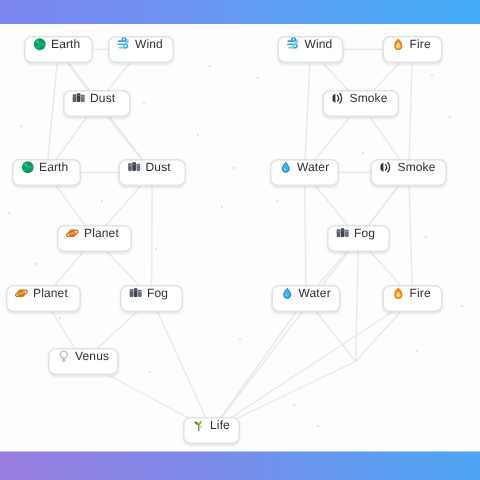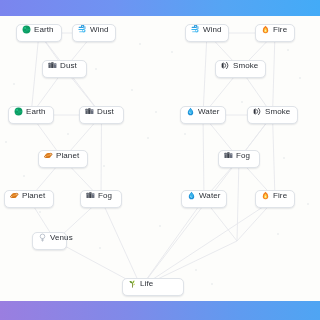--- a/index.html
+++ b/index.html
@@ -342,30 +342,30 @@
         <div class="node" style="left: 255px; top: 174px; width: 40px;">
           <span class="glyph">
             <svg xmlns="http://www.w3.org/2000/svg" width="9" height="9" viewBox="0 0 16 16">
               <path d="M8 1.2c2.3 2.3 4.6 4 4.6 7.3A4.6 4.6 0 0 1 8 14.8 4.6 4.6 0 0 1 3.4 8.5C3.4 5.2 5.8 3.5 8 1.2z" fill="#f58020"></path>
               <path d="M8 5.1c1.2 1.5 2.4 2.5 2.4 4.4A2.4 2.4 0 0 1 8 13a2.4 2.4 0 0 1-2.4-3.5C5.6 7.6 6.8 6.6 8 5.1z" fill="#fcd34a"></path>
               <path d="M8 8.6c.6.8 1 1.2 1 2a1 1 0 0 1-2 0c0-.8.4-1.2 1-2z" fill="#fff3bf"></path>
             </svg>
           </span>
           <span class="label">Fire</span>
         </div>
-        <div class="node" style="left: 32px; top: 216px; width: 35px;">
+        <div class="node" style="left: 32px; top: 216px; width: 47px;">
           <span class="glyph">
             <svg xmlns="http://www.w3.org/2000/svg" width="9" height="9" viewBox="0 0 16 16">
               <circle cx="8" cy="6" r="4.1" fill="none" stroke="#b8bec8" stroke-width="1.6"></circle>
               <path d="M8 10.1v4.4M6 12.5h4" stroke="#b8bec8" stroke-width="1.6" stroke-linecap="round"></path>
             </svg>
           </span>
           <span class="label">Venus</span>
         </div>
-        <div class="node" style="left: 122px; top: 262px; width: 62px;">
+        <div class="node" style="left: 122px; top: 262px; width: 38px;">
           <span class="glyph">
             <svg xmlns="http://www.w3.org/2000/svg" width="9" height="9" viewBox="0 0 16 16">
               <path d="M8 14.6V7.2" stroke="#7d8a3a" stroke-width="1.6" stroke-linecap="round"></path>
               <path d="M8 7.8C5.8 7.8 3.6 6.4 2.6 3.8c2.6-.6 5 .3 5.4 4z" fill="#5e8f24"></path>
               <path d="M8.2 8.4c2-.9 3.3-2.9 3.3-5.6-2.5.3-4 1.9-3.3 5.6z" fill="#8fbb33"></path>
               <path d="M9 11.4c1.7-.3 3-1.3 3.6-3-1.9-.3-3.2.6-3.6 3z" fill="#b8d35a"></path>
             </svg>
           </span>
           <span class="label">Life</span>
         </div>

